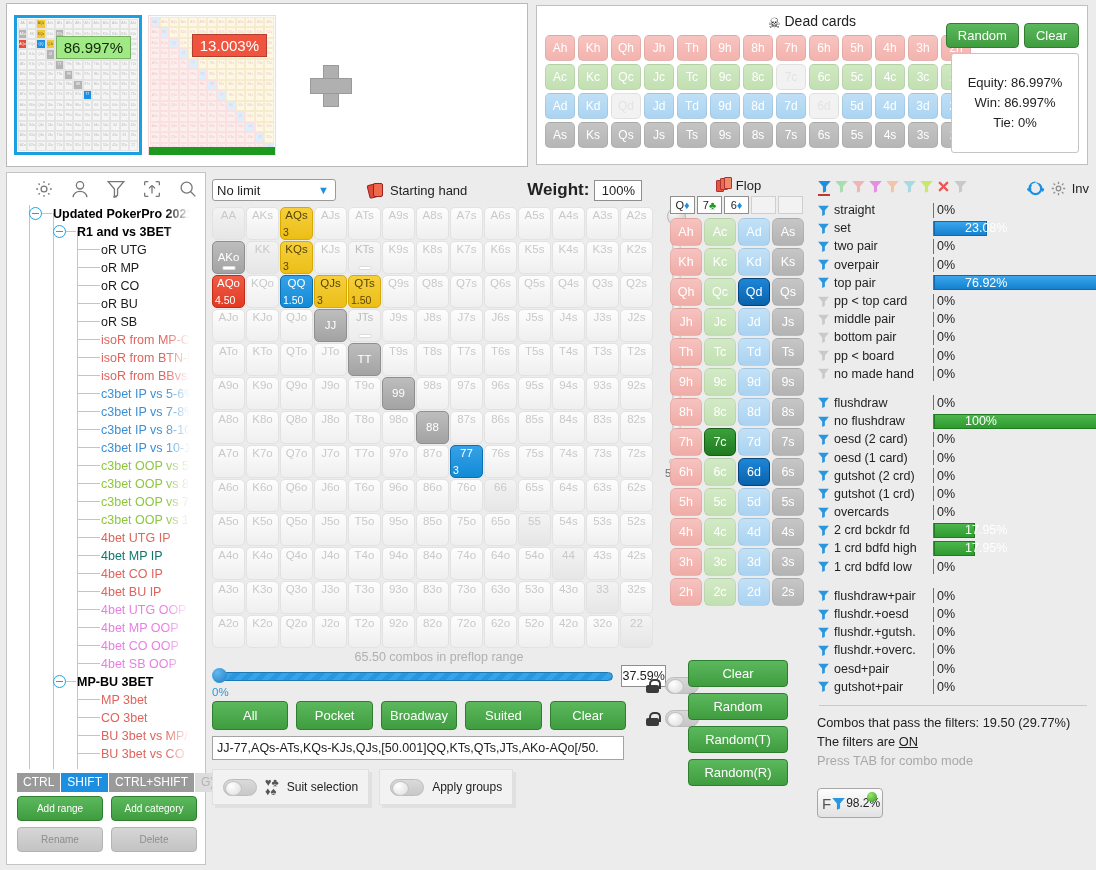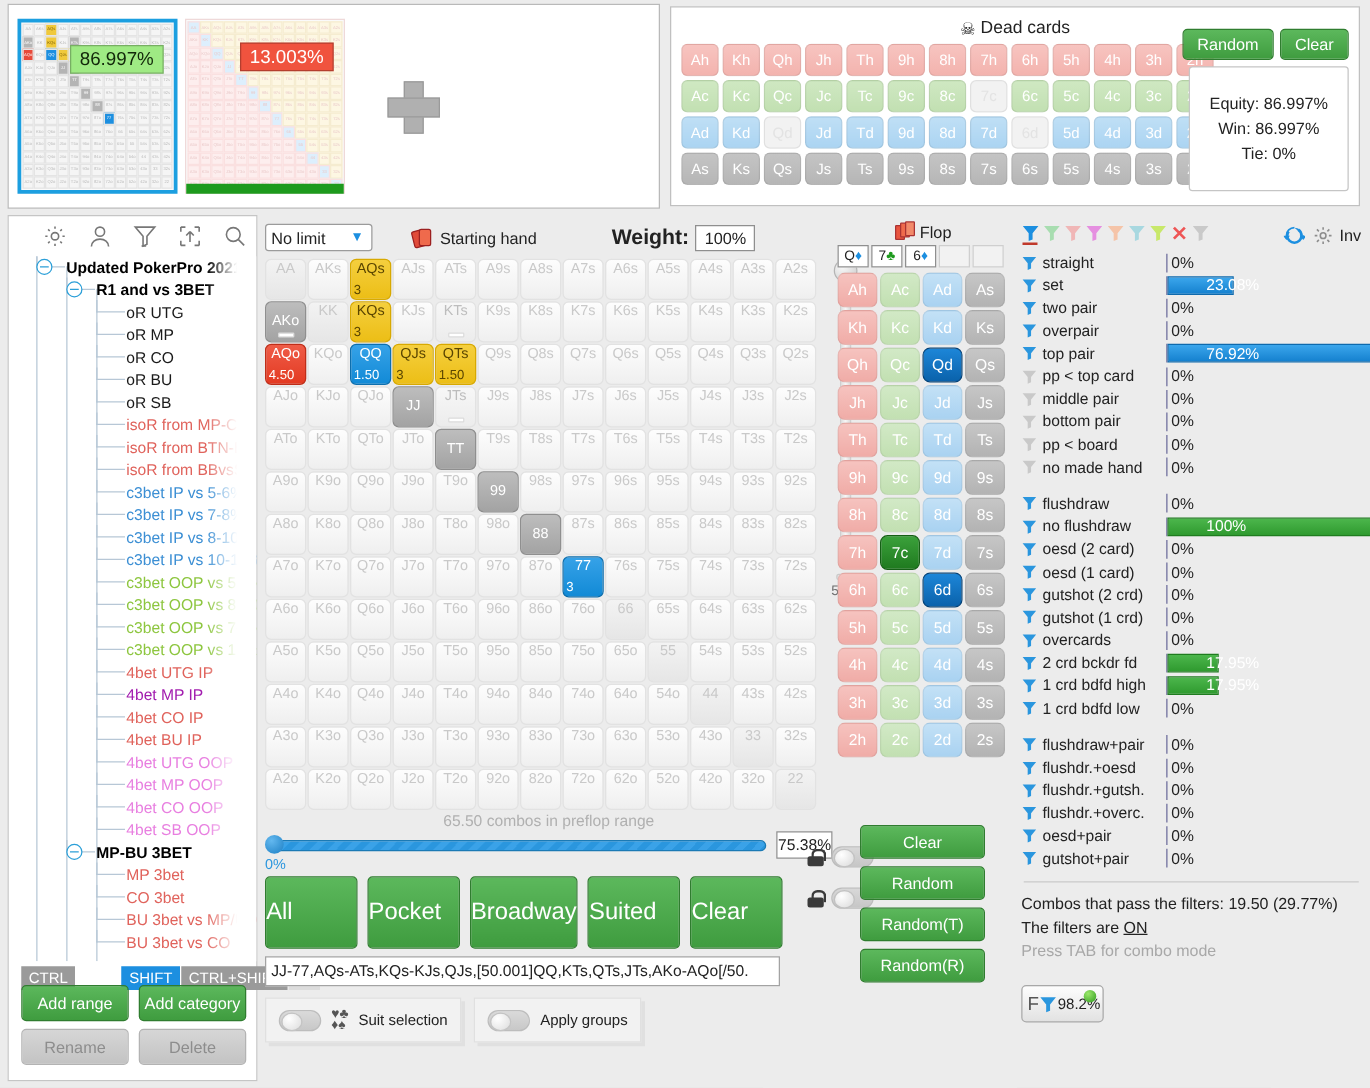--- a/index.html
+++ b/index.html
@@ -109,32 +109,32 @@
     border: 1px solid #2b9fd8; background:#fff; top: 2px; cursor:pointer;
   }
   .exp:after { content:""; position:absolute; left:2px; top:5px; width:7px; height:1px; background:#2b9fd8; }
   .vline { position:absolute; width:1px; background:#b7c7d6; }
   .tree-fade { position:absolute; right:0; top:32px; bottom:95px; width:40px;
      background: linear-gradient(to right, rgba(255,255,255,0), #ffffff 62%); pointer-events:none; }
   .mod-row { position:absolute; bottom: 72px; left: 10px; right: 6px; height: 19px; display:flex; font-size:12px; }
   .mod {
     background:#9a9a9a; color:#fff; padding: 2px 6px; margin-right:1px; cursor:pointer;
   }
-  .mod.on { background:#1c8fe0;margin-left:36px; }
+  .mod.on { background:#1c8fe0; }
   .tree-btns { position:absolute; bottom: 6px; left: 10px; right: 8px; }
   .tbrow { display:flex; gap: 8px; margin-bottom: 6px; }
-  .tbtn { flex:1; padding: 6px 0; text-align:center; border-radius:4px; font-size:13px; cursor:pointer;
+  .tbtn { flex:1; padding: 6px 0; text-align:center; border-radius:4px; font-size:10px; cursor:pointer;
      background: linear-gradient(#5cb85c,#3f9c3f); color:#fff; border:1px solid #2f7d2f; }
   .tbtn.dis { background: linear-gradient(#d6d6d6,#c3c3c3); color:#8d8d8d; border-color:#b3b3b3; cursor:default; }
 
   
   .center-panel { width: 460px; position:relative; padding: 5px 0 0 6px; }
   .ctop { display:flex; align-items:center; height: 26px; }
   .sel-box {
-    width: 86px; height: 22px; border:1px solid #9b9b9b; border-radius:3px; background:#fff;
+    width: 124px; height: 22px; border:1px solid #9b9b9b; border-radius:3px; background:#fff;
     display:flex; align-items:center; padding: 0 4px; font-size:13px; cursor:pointer; position:relative;
   }
   .sel-box .carat { position:absolute; right:6px; color:#1c8fe0; font-size: 11px; }
   .sthand { margin-left: 32px; font-size: 13px; display:flex; align-items:center; gap: 6px; }
   .cardsicon { width: 16px; height: 17px; position:relative; }
   .cardsicon i { position:absolute; width:10px; height:14px; border-radius:2px; border:1px solid #9c2020; }
   .cardsicon i:nth-child(1){ background:#e04b3a; left:0; top:2px; transform:rotate(-14deg); }
   .cardsicon i:nth-child(2){ background:#ef6a4c; left:5px; top:1px; }
   .wt { margin-left: 60px; font-size:17px;font-weight:bold; }
   .wtbox { margin-left:5px; width:48px; height:21px; border:1px solid #8f8f8f; background:#fff;
@@ -170,21 +170,21 @@
   .hslider-row { display:flex; align-items:center; margin-top: 1px; }
   .hs { position:relative; width: 414px; height: 14px; }
   .hstrack { position:absolute; left: 6px; right: 0; top: 3px; height: 9px; border-radius: 5px;
     background: repeating-linear-gradient(135deg,#2a96de 0 5px,#3aa2e8 5px 10px); border:1px solid #1b7ab5; }
   .hsknob { position:absolute; left: 0px; top: -1px; width: 15px; height: 15px; border-radius:50%;
     background: radial-gradient(circle at 35% 30%, #63b8ef, #1c7fc4); cursor:pointer; }
   .pctbox { width: 46px; height: 22px; border:1px solid #8f8f8f; background:#fff; margin-left: 8px;
     display:flex; align-items:center; justify-content:center; font-size:12.5px; }
   .zero-lbl { font-size: 11.5px; color:#2b96de; margin-top:-1px; }
   .qrow { display:flex; gap: 8px; margin-top: 3px; width: 414px; }
-  .qbtn { flex:1; padding: 17px 0; border-radius:4px; font-size:19px; cursor:pointer;
+  .qbtn { flex:1; text-align:center; padding: 6px 0; border-radius:4px; font-size:13px; cursor:pointer;
      background: linear-gradient(#5cb85c,#3f9c3f); color:#fff; border:1px solid #2f7d2f; }
   .rangeinput { margin-top: 6px; width: 412px; height: 24px; border:1px solid #a3a3a3; background:#fff;
      font-size: 12.5px; display:flex; align-items:center; padding: 0 4px; overflow:hidden; white-space:nowrap; cursor:text; }
   .toggles { display:flex; gap: 10px; margin-top: 9px; }
   .tgbox { background:#f2f2f2; border:1px solid #e0e0e0; padding: 8px 10px; display:flex; align-items:center; gap: 8px;
      box-shadow: 3px 3px 0 rgba(0,0,0,.05); }
   .swtch { width: 34px; height: 17px; border-radius: 9px; background: linear-gradient(#dadada,#c8c8c8);
      border:1px solid #bdbdbd; position:relative; cursor:pointer; }
   .swtch:after { content:""; position:absolute; left: 1px; top: 1px; width: 15px; height: 13px; border-radius:50%;
      background: radial-gradient(circle at 35% 30%, #fff, #dcdcdc); border:1px solid #c4c4c4; }
@@ -733,21 +733,21 @@
           <div class="tnode leaf"><span class="lbl" style="color: rgb(224, 99, 92);">isoR from BBvsSB</span></div>
           <div class="tnode leaf"><span class="lbl" style="color: rgb(60, 143, 212);">c3bet IP vs 5-6%</span></div>
           <div class="tnode leaf"><span class="lbl" style="color: rgb(60, 143, 212);">c3bet IP vs 7-8%</span></div>
           <div class="tnode leaf"><span class="lbl" style="color: rgb(60, 143, 212);">c3bet IP vs 8-10%</span></div>
           <div class="tnode leaf"><span class="lbl" style="color: rgb(60, 143, 212);">c3bet IP vs 10-15%</span></div>
           <div class="tnode leaf"><span class="lbl" style="color: rgb(141, 198, 63);">c3bet OOP vs 5-6%</span></div>
           <div class="tnode leaf"><span class="lbl" style="color: rgb(141, 198, 63);">c3bet OOP vs 8-10%</span></div>
           <div class="tnode leaf"><span class="lbl" style="color: rgb(141, 198, 63);">c3bet OOP vs 7-8%</span></div>
           <div class="tnode leaf"><span class="lbl" style="color: rgb(141, 198, 63);">c3bet OOP vs 12%</span></div>
           <div class="tnode leaf"><span class="lbl" style="color: rgb(224, 99, 92);">4bet UTG IP</span></div>
-          <div class="tnode leaf"><span class="lbl" style="color: #a21caf;">4bet MP IP</span></div>
+          <div class="tnode leaf"><span class="lbl" style="color: #0f766e;">4bet MP IP</span></div>
           <div class="tnode leaf"><span class="lbl" style="color: rgb(224, 99, 92);">4bet CO IP</span></div>
           <div class="tnode leaf"><span class="lbl" style="color: rgb(224, 99, 92);">4bet BU IP</span></div>
           <div class="tnode leaf"><span class="lbl" style="color: rgb(232, 127, 224);">4bet UTG OOP</span></div>
           <div class="tnode leaf"><span class="lbl" style="color: rgb(232, 127, 224);">4bet MP OOP</span></div>
           <div class="tnode leaf"><span class="lbl" style="color: rgb(232, 127, 224);">4bet CO OOP</span></div>
           <div class="tnode leaf"><span class="lbl" style="color: rgb(232, 127, 224);">4bet SB OOP</span></div>
           <div class="tnode cat"><div class="exp" style="left: 46px;"></div><span class="lbl" style="color: rgb(0, 0, 0); font-weight: bold;">MP-BU 3BET</span></div>
           <div class="tnode leaf"><span class="lbl" style="color: rgb(224, 99, 92);">MP 3bet</span></div>
           <div class="tnode leaf"><span class="lbl" style="color: rgb(224, 99, 92);">CO 3bet</span></div>
           <div class="tnode leaf"><span class="lbl" style="color: rgb(224, 99, 92);">BU 3bet vs MP/UTG</span></div>
@@ -1316,21 +1316,21 @@
           <div class="vlabel">50%</div>
         </div>
       </div>
 
       <div class="combos-lbl">65.50 combos in preflop range</div>
       <div class="hslider-row">
         <div class="hs">
           <div class="hstrack"></div>
           <div class="hsknob"></div>
         </div>
-        <div class="pctbox">75.38%</div>
+        <div class="pctbox">37.59%</div>
       </div>
       <div class="zero-lbl">0%</div>
 
       <div class="qrow" id="qrow">
           <div class="qbtn">All</div>
           <div class="qbtn">Pocket</div>
           <div class="qbtn">Broadway</div>
           <div class="qbtn">Suited</div>
           <div class="qbtn">Clear</div>
         </div>

